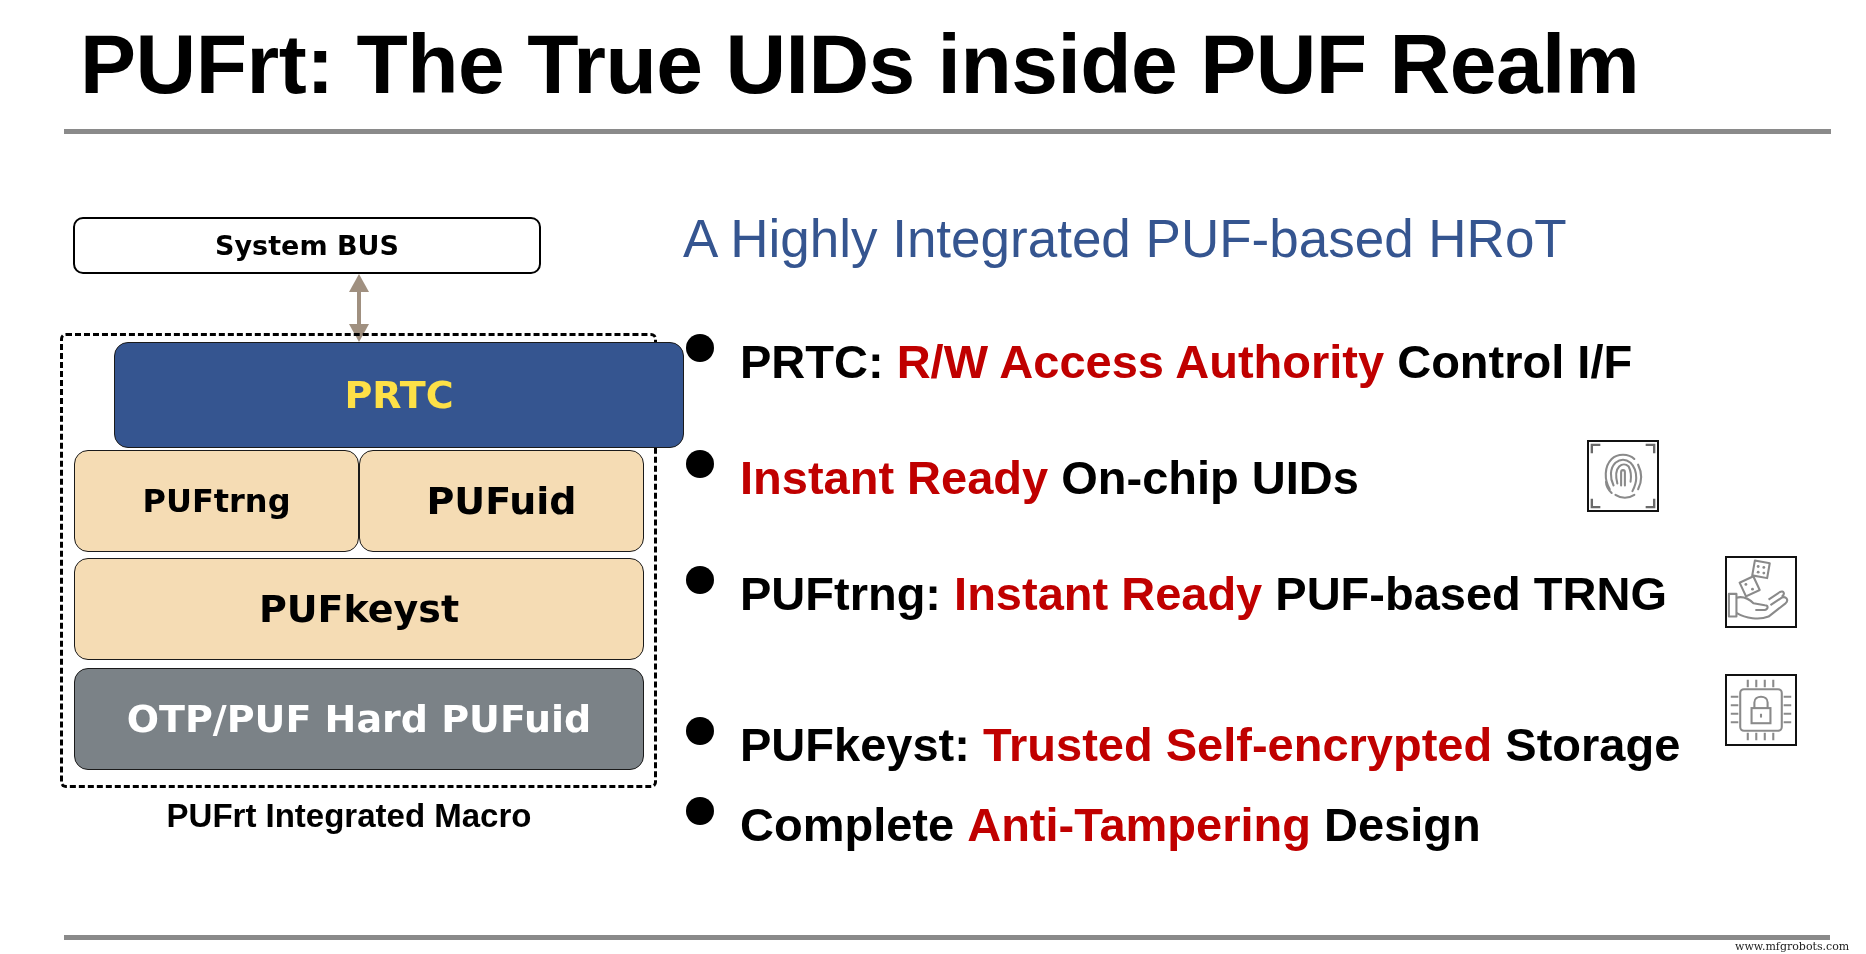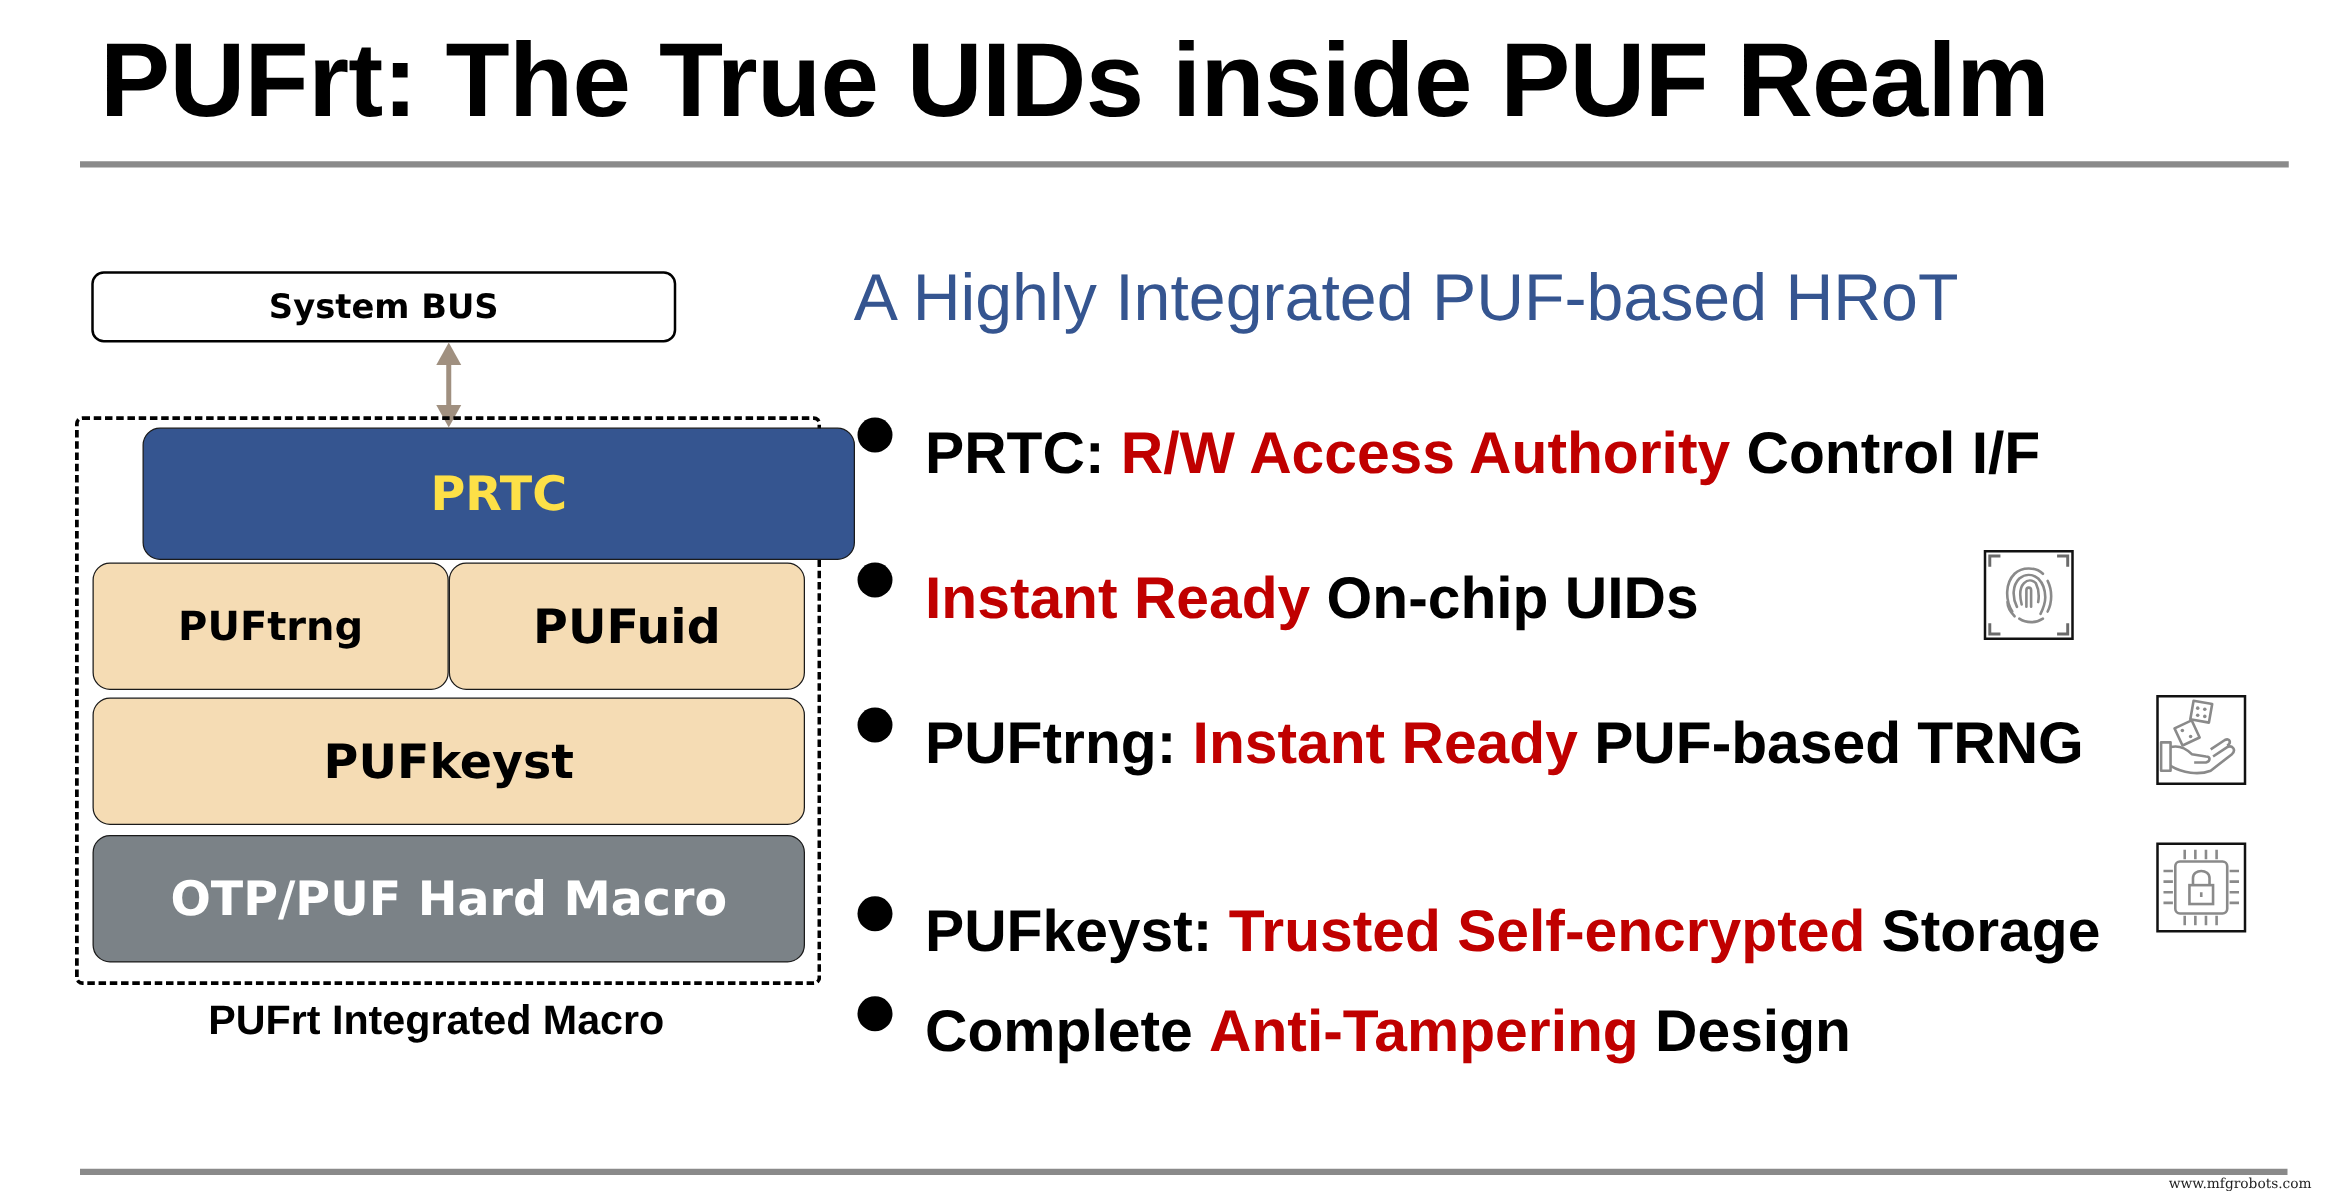--- a/index.html
+++ b/index.html
@@ -98,21 +98,21 @@
 <div class="block trng">
   <span>PUFtrng</span>
 </div>
 <div class="block uid">
   <span>PUFuid</span>
 </div>
 <div class="block keyst">
   <span>PUFkeyst</span>
 </div>
 <div class="block otp">
-  <span>OTP/PUF Hard Macro</span>
+  <span>OTP/PUF Hard PUFuid</span>
 </div>
 
 <div class="macro-caption">PUFrt Integrated Macro</div>
 
 <div class="heading">A Highly Integrated PUF-based HRoT</div>
 
 <div class="bullet" style="top:334px;">
   <span class="dot"></span>
   <span class="sp">PRTC: </span>
     <span class="hl sp">R/W Access Authority</span>

